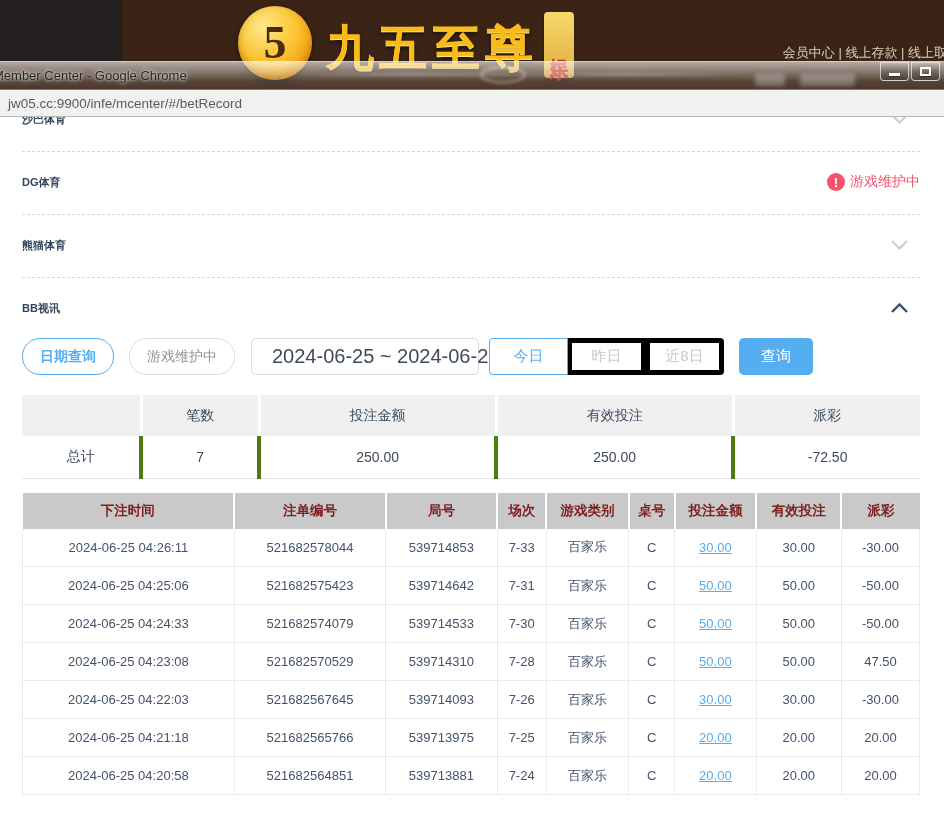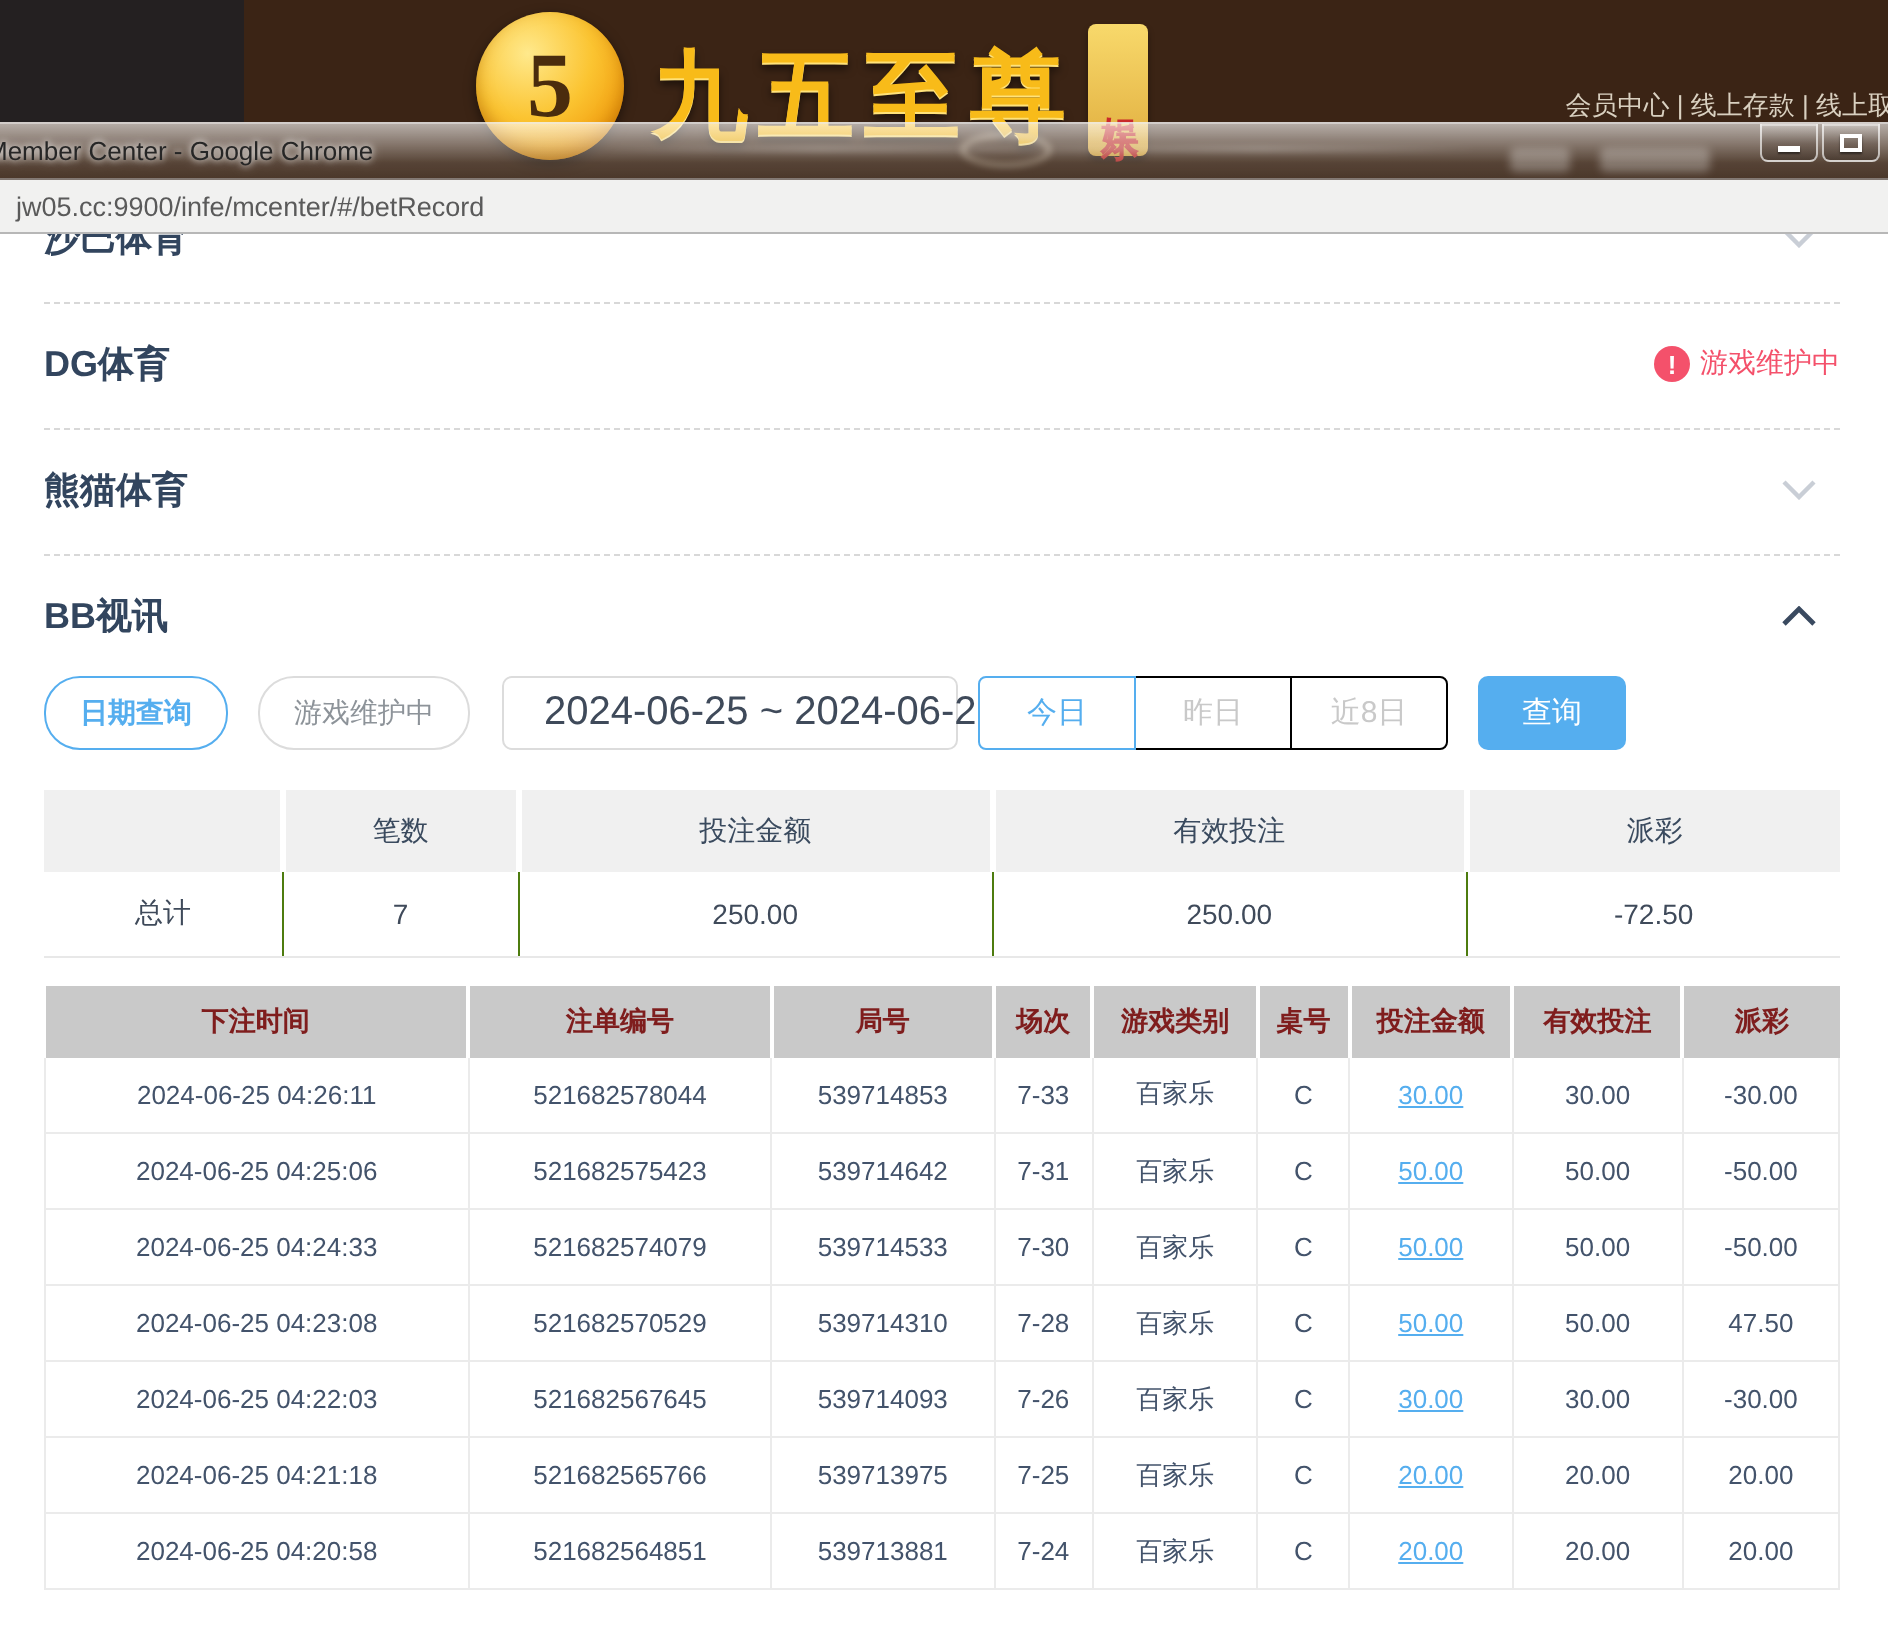--- a/index.html
+++ b/index.html
@@ -47,54 +47,54 @@
   .glyph-max { width:11px; height:9px; border:2px solid #fff; box-shadow:0 1px 1px rgba(0,0,0,.5); }
   .urlbar { height:27px; background:#f1f1f0; border-bottom:1px solid #b7b7b7; display:flex; align-items:center; padding-left:8px; }
   .urlbar span { font-size:13.5px; color:#5a5a5a; }
 
   
   .content { height:704px; background:#fff; padding:0 24px 0 22px; overflow:hidden; }
   .section { display:flex; align-items:center; justify-content:space-between; padding:20px 0 22px;
     border-bottom:1px dashed #d8d8d8; }
   .section.first { margin-top:-28px; }
   .section.expanded { border-bottom:none; padding-bottom:0; }
-  .section-label { font-size:18px; font-weight:bold; color:#32455e; line-height:20px; }
+  .section-label { font-size:11px; font-weight:bold; color:#32455e; line-height:20px; }
   .chev { margin-right:12px; }
   .maint-badge { display:flex; align-items:center; gap:5px; }
   .maint-icon { width:18px; height:18px; border-radius:50%; background:#f4516b; color:#fff; font-size:13px; font-weight:bold;
     display:flex; align-items:center; justify-content:center; }
   .maint-text { font-size:14px; color:#f4516b; }
 
   
   .filter-row { display:flex; align-items:center; margin-top:20px; }
   .pill-btn { height:37px; padding:0 17px; border-radius:18px; background:#fff; font-size:14px;
     display:flex; align-items:center; cursor:pointer; }
   .pill-btn.active { border:1px solid #55aeef; color:#55aeef; font-weight:bold; }
   .pill-btn.idle { border:1px solid #dcdcdc; color:#8d9399; margin-left:15px; }
   .date-box { margin-left:16px; width:228px; height:37px; border:1px solid #dcdcdc; border-radius:5px;
     display:flex; align-items:center; padding:0 11px; gap:9px; cursor:pointer; }
   .date-box span { font-size:20px; color:#3f4a5a; white-space:nowrap; }
   .seg-group { display:flex; margin-left:10px; }
   .seg { width:79px; height:37px; display:flex; align-items:center; justify-content:center; font-size:15px;
-    border:1px solid #000000; color:#c9c9c9; background:#fff; cursor:pointer; }
+    border:5px solid #000000; color:#c9c9c9; background:#fff; cursor:pointer; }
   .seg + .seg { margin-left:-1px; }
   .seg.active { border:1px solid #55aeef; color:#55aeef; z-index:2; }
   .seg:first-child { border-radius:4px 0 0 4px; }
   .seg:last-child { border-radius:0 4px 4px 0; }
   .search-btn { margin-left:15px; width:74px; height:37px; border:none; border-radius:5px; background:#55aeef;
     color:#fff; font-size:15px; font-weight:400; cursor:pointer; display:flex; align-items:center; justify-content:center; }
 
   
   table { border-collapse:collapse; width:100%; table-layout:fixed; }
   .sum-table { margin-top:20px; }
   .sum-table th { height:41px; background:#f0f0f0; font-size:14px; font-weight:400; color:#3a4a5e;
     border-right:3px solid #fff; text-align:center; }
   .sum-table th:last-child { border-right:none; }
   .sum-table td { height:42px; font-size:14px; color:#3f4a5a; text-align:center;
-    border-bottom:1px solid #e8e8e8; border-right:1px solid #4d7c0f; background:#fff; }
+    border-bottom:1px solid #e8e8e8; border-right:4px solid #4d7c0f; background:#fff; }
   .sum-table td:last-child { border-right:none;margin-left:40px; }
 
   
   .bet-table { margin-top:14px; }
   .bet-table th { height:36px; background:#c9c9c9; color:#7f1d1d; font-size:13.5px; font-weight:bold;
     border-right:2px solid #fff; text-align:center; }
   .bet-table th:last-child { border-right:none; }
   .bet-table td { height:38px; font-size:13px; color:#43536b; text-align:center; background:#fff;
     border:1px solid #ebebeb; border-top:none; }
   .amt { color:#55aeef; text-decoration:underline; cursor:pointer; }

